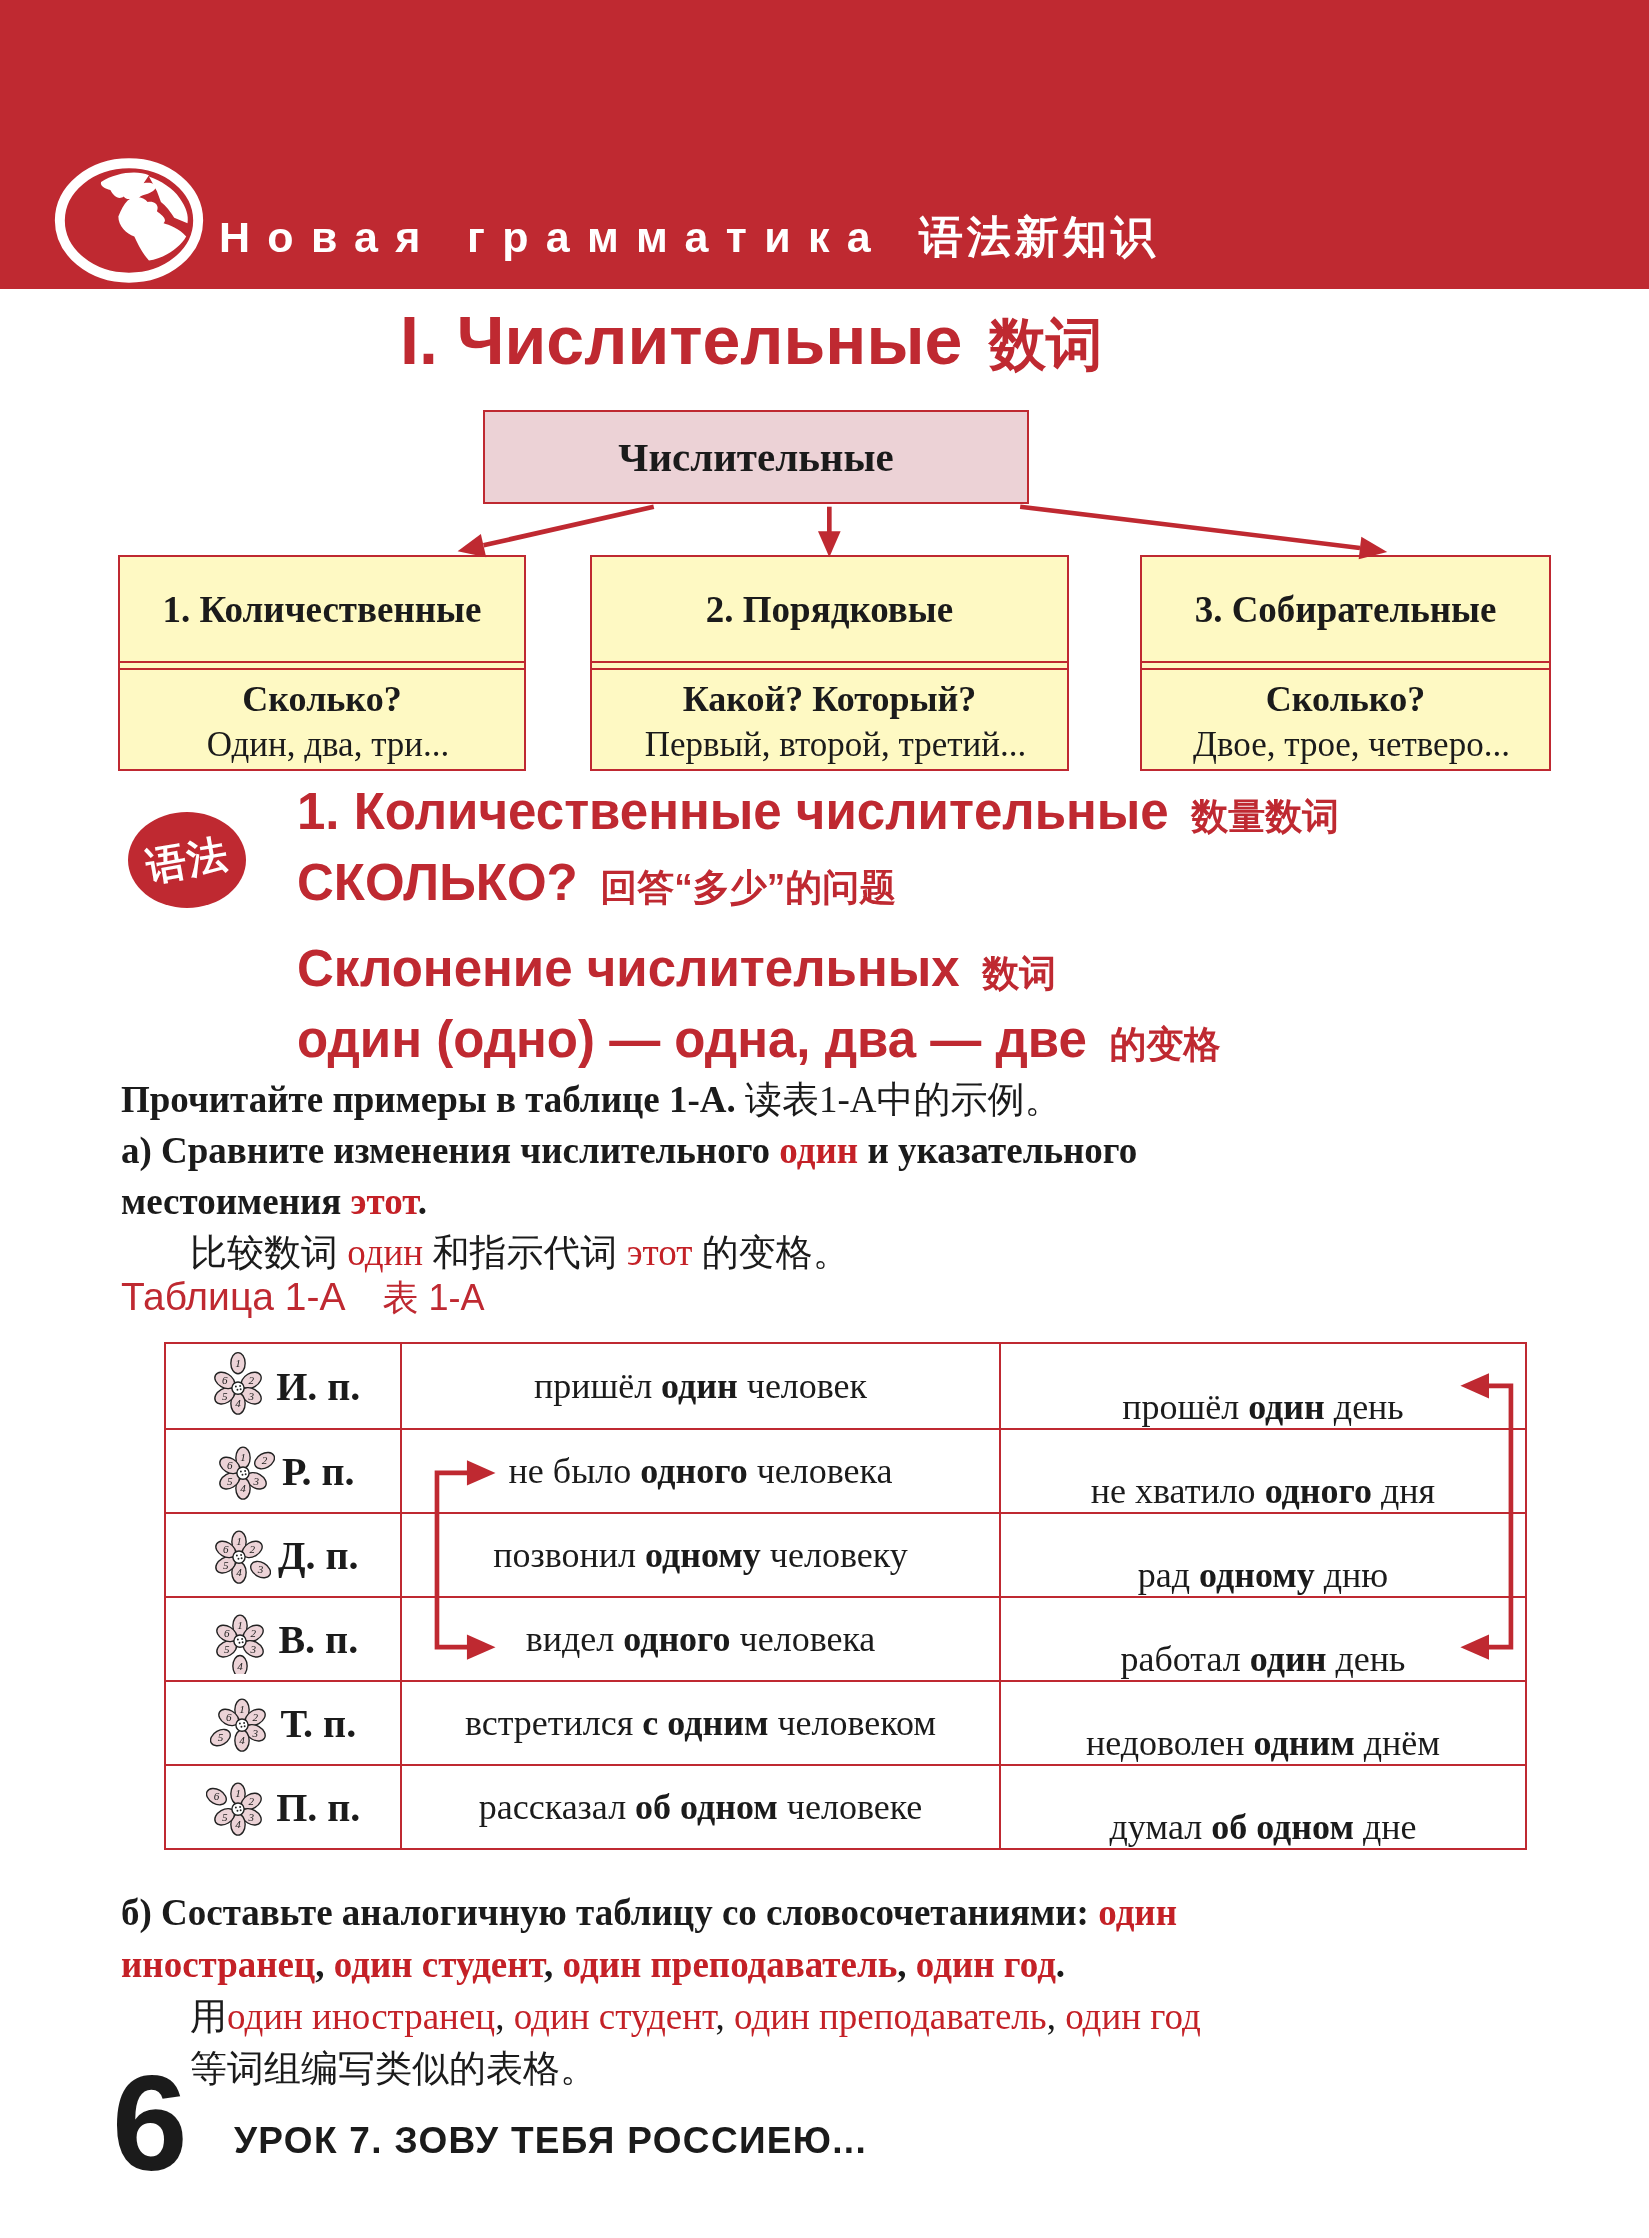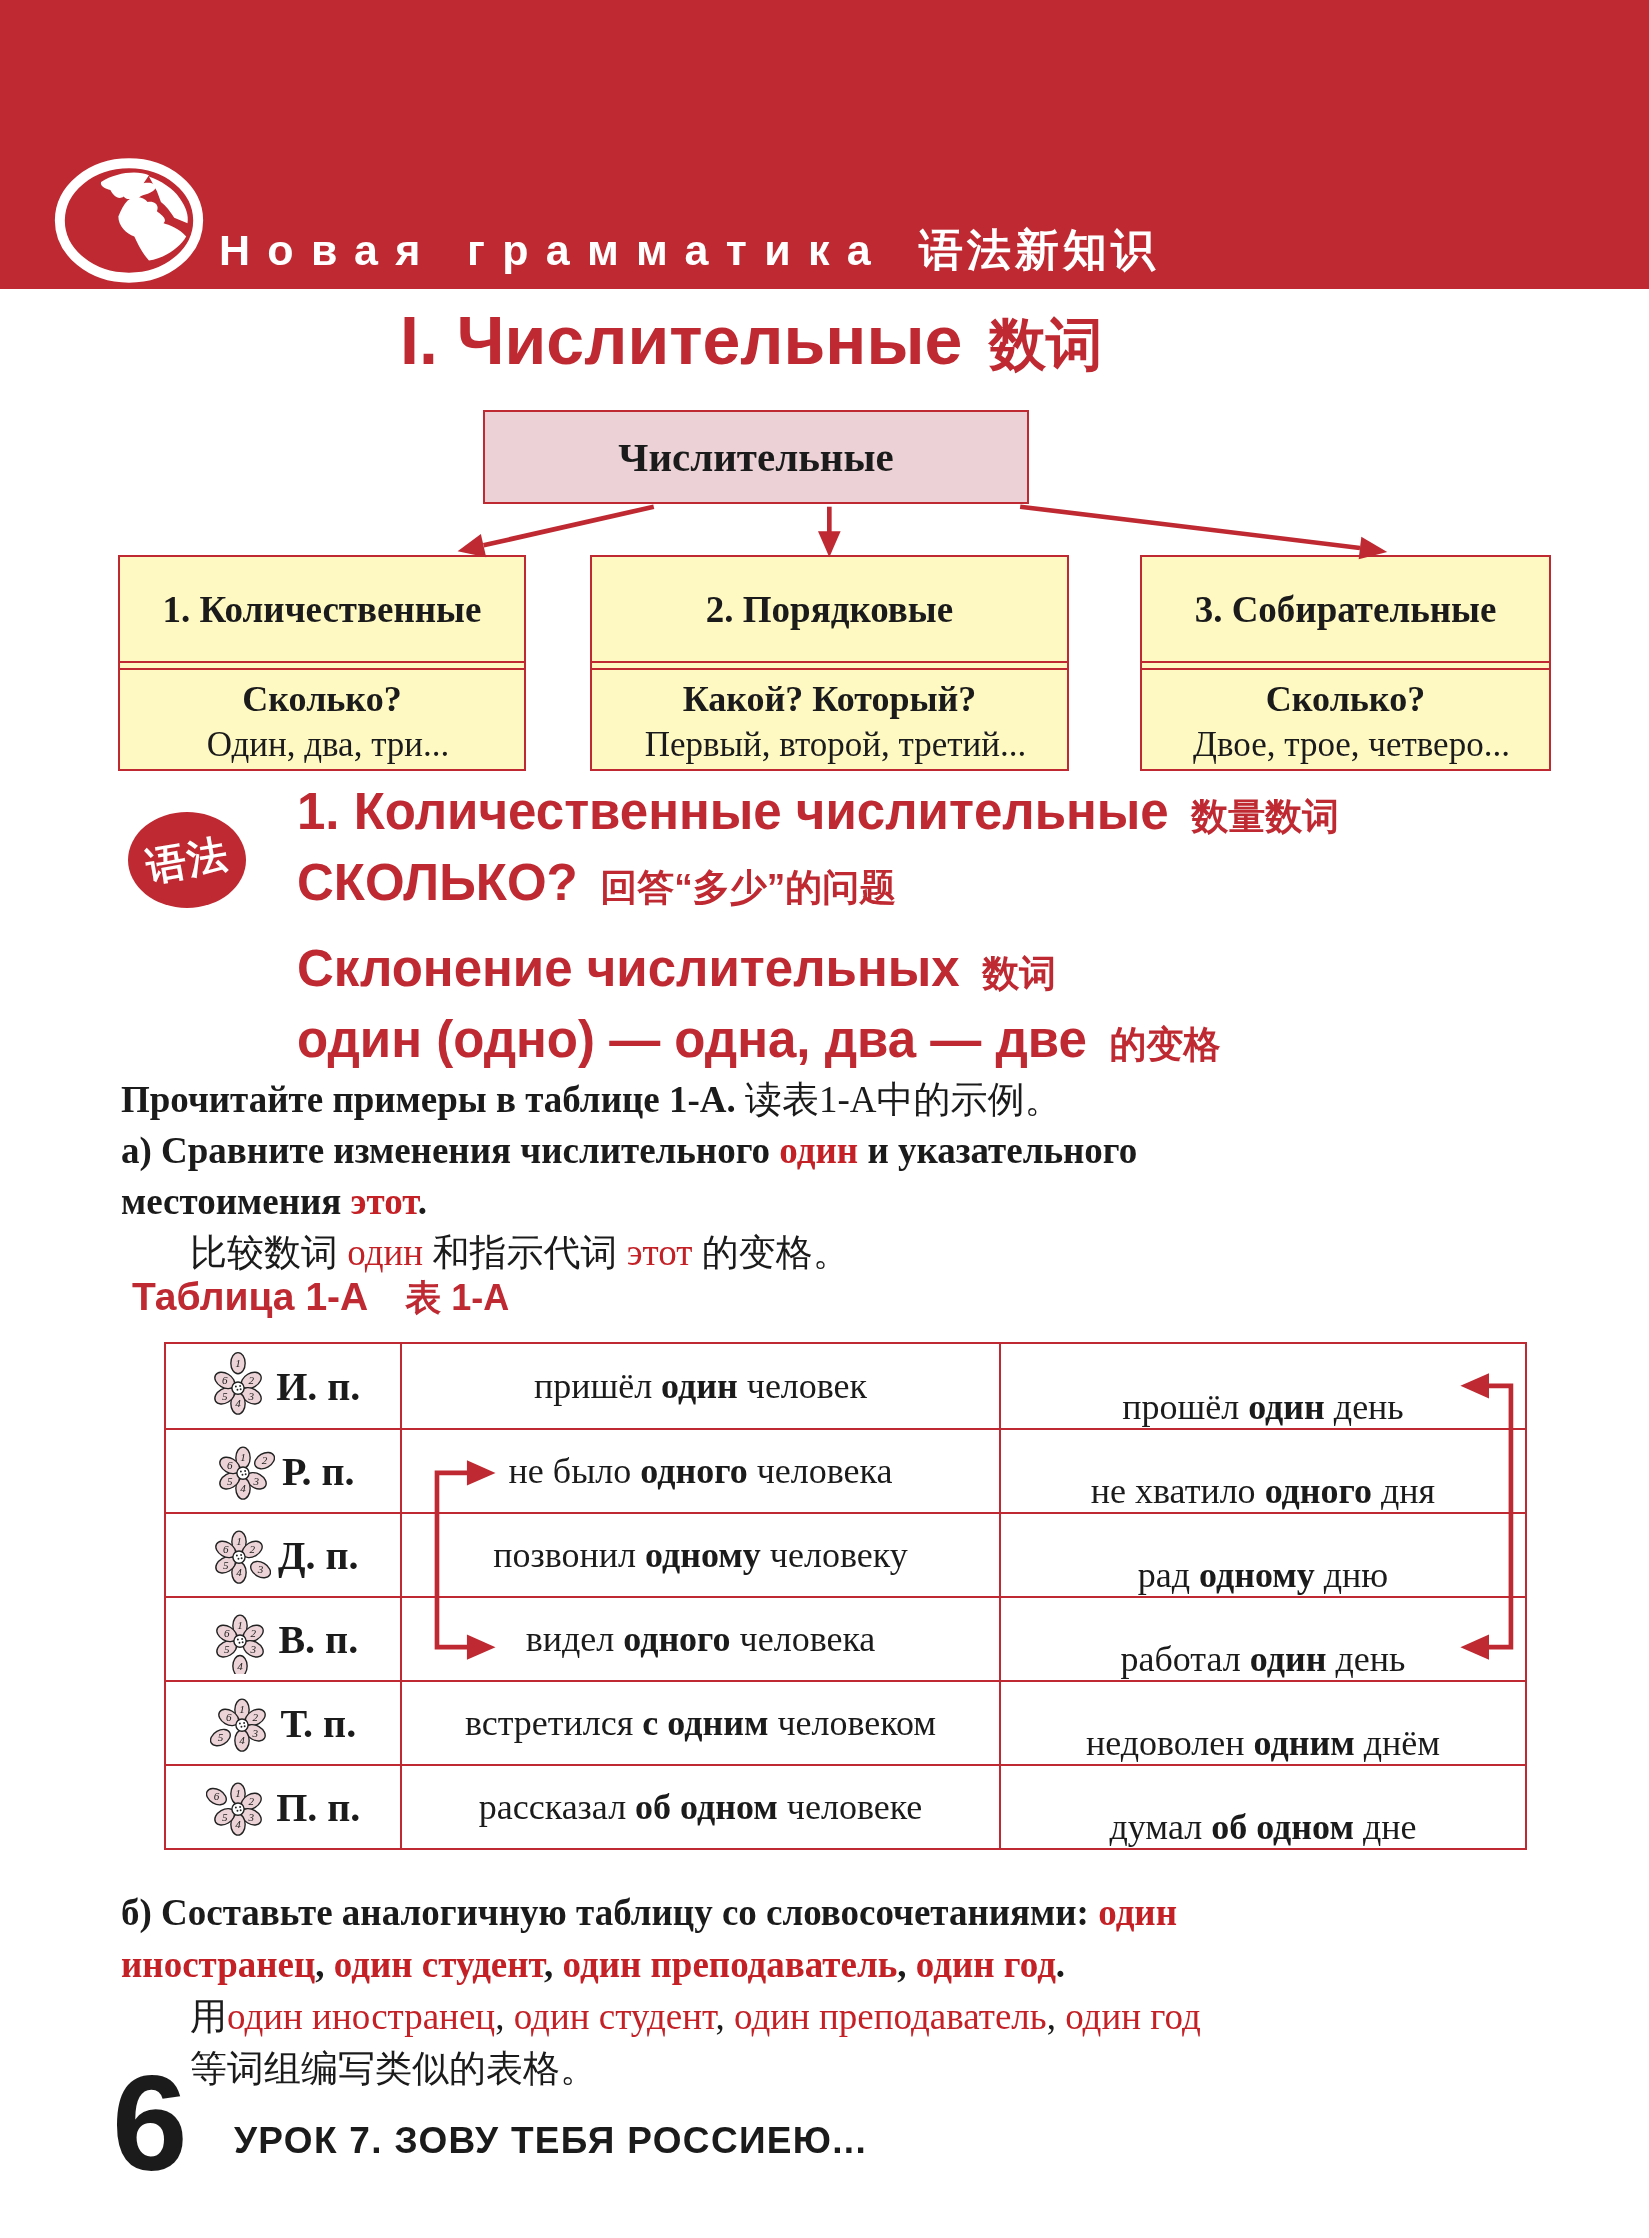--- a/index.html
+++ b/index.html
@@ -10,21 +10,21 @@
   }
   *{margin:0;padding:0;box-sizing:border-box;}
   body{background:#888;}
   .page{
     position:relative;width:1650px;height:2239px;background:#fff;overflow:hidden;
     font-family:"Liberation Serif","DejaVu Serif",serif;color:var(--ink);
   }
   
   .band{position:absolute;left:0;top:0;width:100%;height:289px;background:var(--red);}
   .globe{position:absolute;left:49px;top:154px;width:160px;height:133px;display:block;}
-  .band-title{position:absolute;left:219px;bottom:9px;white-space:nowrap;color:#fff;
+  .band-title{position:absolute;left:219px;bottom:22px;white-space:nowrap;color:#fff;
     font-family:"Liberation Sans","DejaVu Sans",sans-serif;font-weight:bold;}
   .band-title .ru{font-size:43px;letter-spacing:17.3px;}
   .band-title .zh{font-size:44px;letter-spacing:4px;margin-left:31px;}
   
   .main-title{position:absolute;left:0;top:301px;width:1503px;text-align:center;color:var(--red);
     font-family:"Liberation Sans","DejaVu Sans",sans-serif;font-weight:bold;white-space:nowrap;}
   .main-title .ru{font-size:68px;}
   .main-title .zh{font-size:57px;margin-left:26.6px;}
   
   .root-box{position:absolute;left:483px;top:410px;width:546px;height:94px;background:var(--pink);
@@ -47,22 +47,22 @@
   .headings{position:absolute;left:297px;top:779px;color:var(--red);white-space:nowrap;
     font-family:"Liberation Sans","DejaVu Sans",sans-serif;font-weight:bold;font-size:51px;line-height:66px;}
   .headings .hzh{font-size:37px;margin-left:22.6px;}
   .headings .gap{margin-top:14.6px;}
   
   .intro{position:absolute;left:121px;top:1074px;font-size:37px;line-height:51px;white-space:nowrap;}
   .ind{padding-left:69px;}
   .b{font-weight:bold;}
   .r{color:var(--tred);}
   
-  .table-label{position:absolute;left:132px;top:1274px;color:var(--red);white-space:nowrap;
-    font-family:"Liberation Sans","DejaVu Sans",sans-serif;font-weight:bold;font-size:39px;}
+  .table-label{position:absolute;left:121px;top:1274px;color:var(--red);white-space:nowrap;
+    font-family:"Liberation Sans","DejaVu Sans",sans-serif;font-weight:normal;font-size:39px;}
   .table-label .tlzh{font-size:36px;margin-left:37px;}
   
   .casetable{position:absolute;left:164px;top:1342px;width:1363px;border:2px solid var(--red);background:#fff;}
   .trow{display:flex;height:84px;}
   .trow + .trow{border-top:2.7px solid var(--red);}
   .tcell{display:flex;align-items:center;justify-content:center;}
   .c1{width:234px;gap:6.6px;}
   .c2{width:599px;border-left:2px solid var(--red);}
   .c3{flex:1;border-left:2px solid var(--red);align-items:flex-end;}
   .caselbl{font-weight:bold;font-size:40px;}

